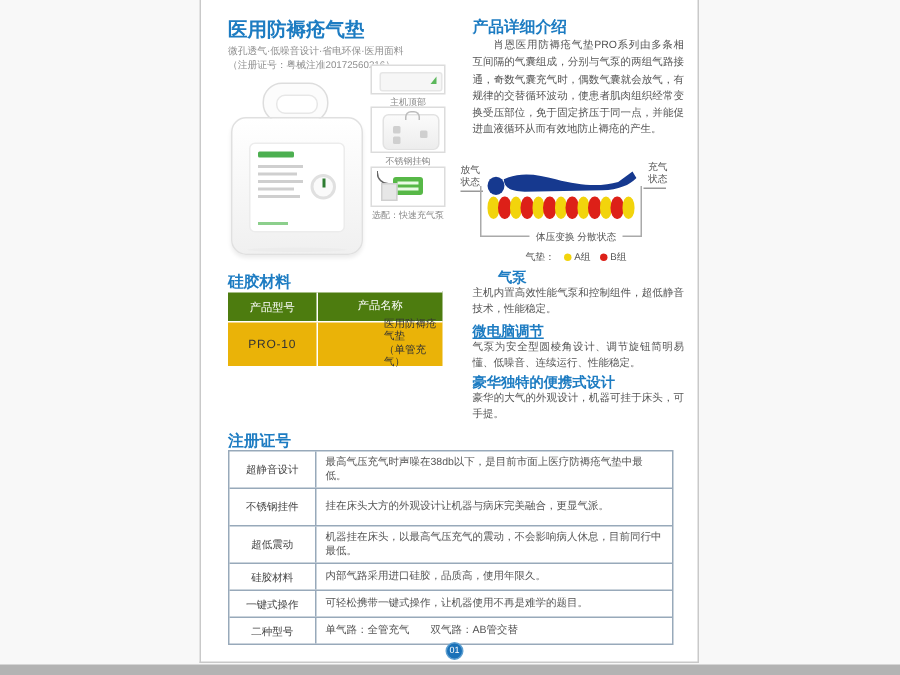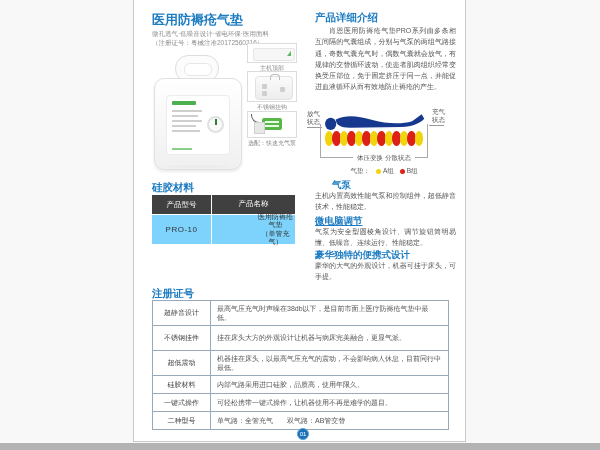--- a/index.html
+++ b/index.html
@@ -49,23 +49,23 @@
   .pump-stripe{position:absolute;left:3px;width:14px;height:1.5px;background:#eafbe5;}
   .pump-block{position:absolute;left:6px;top:10px;width:9px;height:10px;background:#e7e7e7;border:1px solid #d0d0d0;}
   .pump-cord{position:absolute;left:3px;top:2px;width:12px;height:8px;border:1px solid #666;border-right:none;
         border-top:none;border-radius:0 0 0 8px;}
 
   
   .mhead{left:152px;top:181px;font-size:10.5px;}
   .mtable{left:152px;top:194px;width:143px;font-size:7px;color:#333;}
   .mrow{display:flex;border-top:1px solid #fff;}
   .mrow .c1{width:60px;display:flex;align-items:center;justify-content:center;border-right:1px solid #fff;box-sizing:border-box;text-align:center;}
-  .mrow .c2{flex:1;display:flex;flex-direction:column;align-items:center;justify-content:center;text-align:center;line-height:8.5px;}
-  .mrow.hd{height:19px;background:#404040;color:#fff;font-size:7.5px;}
-  .mrow.r1{height:29px;background:#7dd3fc;gap:44px;}
+  .mrow .c2{flex:1;display:flex;flex-direction:column;align-items:center;justify-content:center;text-align:left;line-height:8.5px;}
+  .mrow.hd{height:19px;background:#4d7c0f;color:#fff;font-size:7.5px;}
+  .mrow.r1{height:29px;background:#eab308;gap:44px;}
   .mrow.r2{height:29px;background:#c6dcee;}
   .mrow .model{font-size:8px;letter-spacing:.5px;}
 
   
   .p-head{left:315px;top:11px;font-size:10.5px;}
   .p-body{left:315px;top:25px;width:141px;font-size:7px;line-height:11.3px;color:#555;
           text-align:justify;text-indent:2em;}
   .sec-head{left:315px;font-size:9.5px;}
   .sec-body{left:315px;width:141px;font-size:7px;line-height:10.5px;color:#555;text-align:justify;}
 

